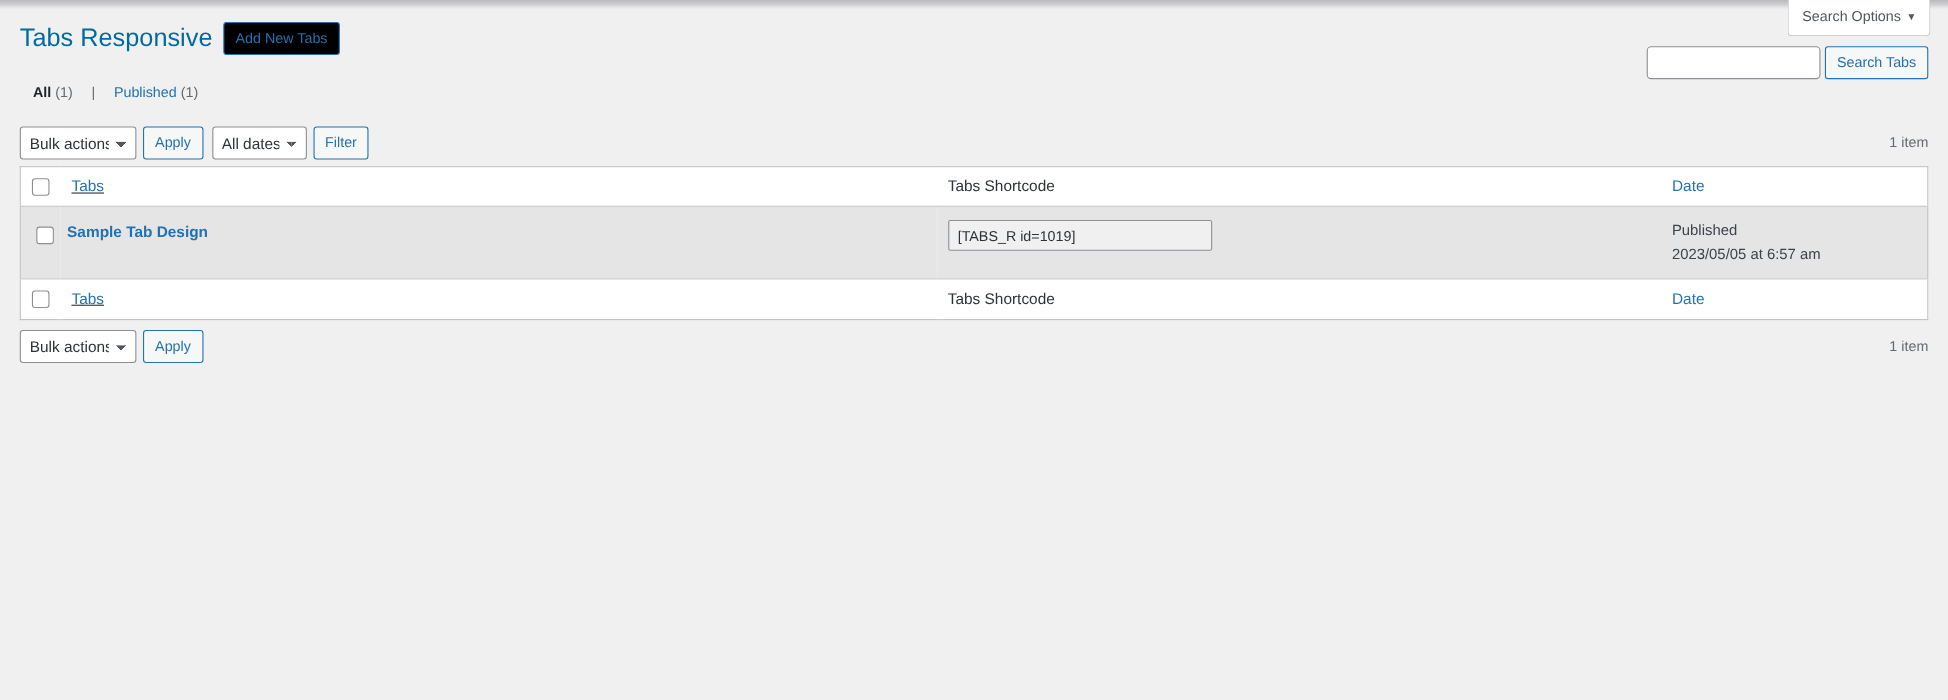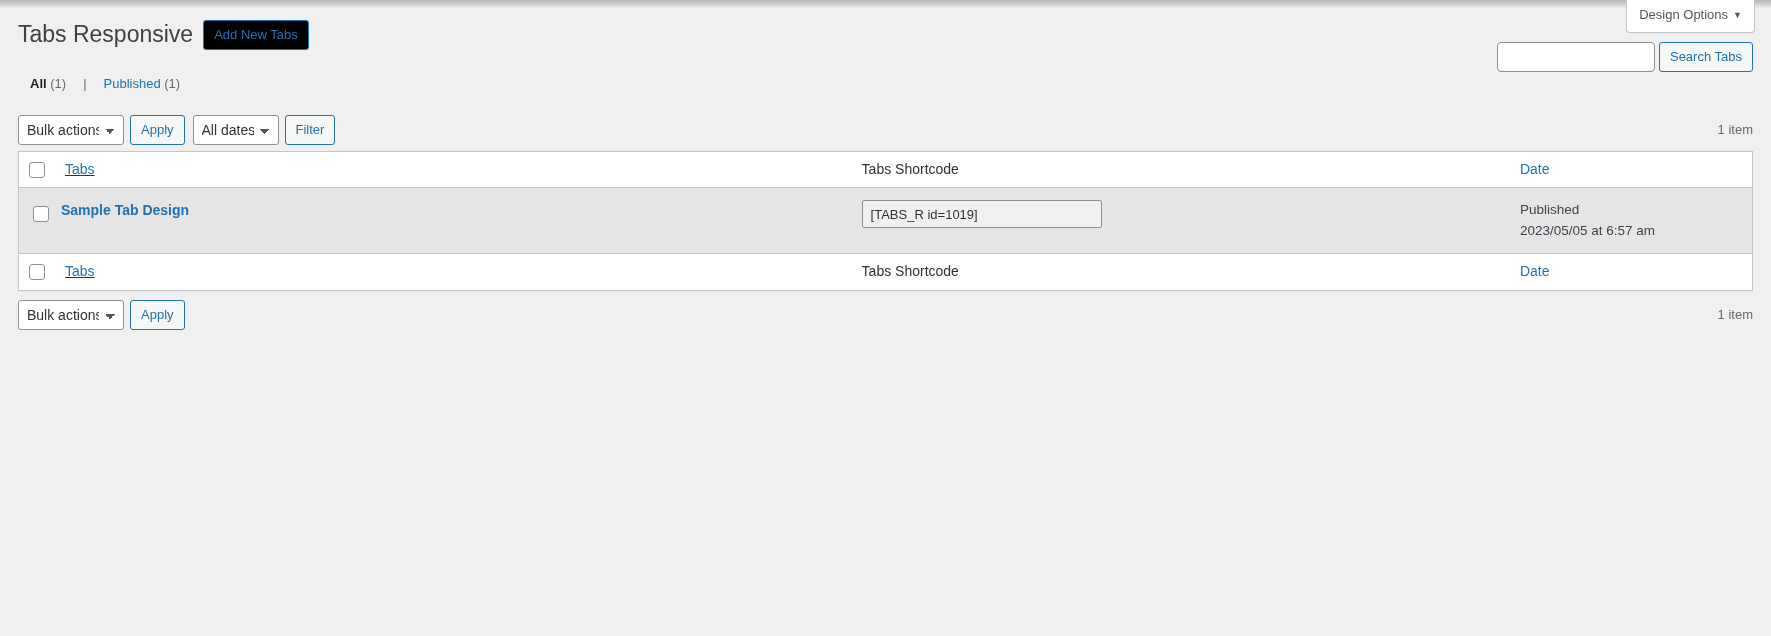--- a/index.html
+++ b/index.html
@@ -53,21 +53,21 @@
     gap: 10px;
     margin: 0 0 2px 0;
     padding-top: 4px;
   }
   h1.page-title {
     font-size: 23px;
     font-weight: 400;
     line-height: 1.3;
     margin: 0;
     padding: 6px 0;
-    color: #404040;
+    color: #0369a1;
   }
   .page-title-action {
     display: inline-block;
     font-size: 13px;
     line-height: 2.15384615;
     padding: 0 10px;
     color: #2271b1;
     border: 1px solid #2271b1;
     background: #000000;
     border-radius: 3px;
@@ -256,21 +256,21 @@
   
   td.column-title { padding-left: 6px; }
   th.column-title { padding-left: 6px; }
 </style>
 </head>
 <body>
 
 <div class="top-strip"></div>
 
 <div class="screen-meta-links">
-  <span>Design Options</span><span class="caret">▼</span>
+  <span>Search Options</span><span class="caret">▼</span>
 </div>
 
 <div class="wrap">
 
   <div class="page-title-row">
     <h1 class="page-title">Tabs Responsive</h1>
     <a class="page-title-action">Add New Tabs</a>
   </div>
 
   <ul class="subsubsub">

